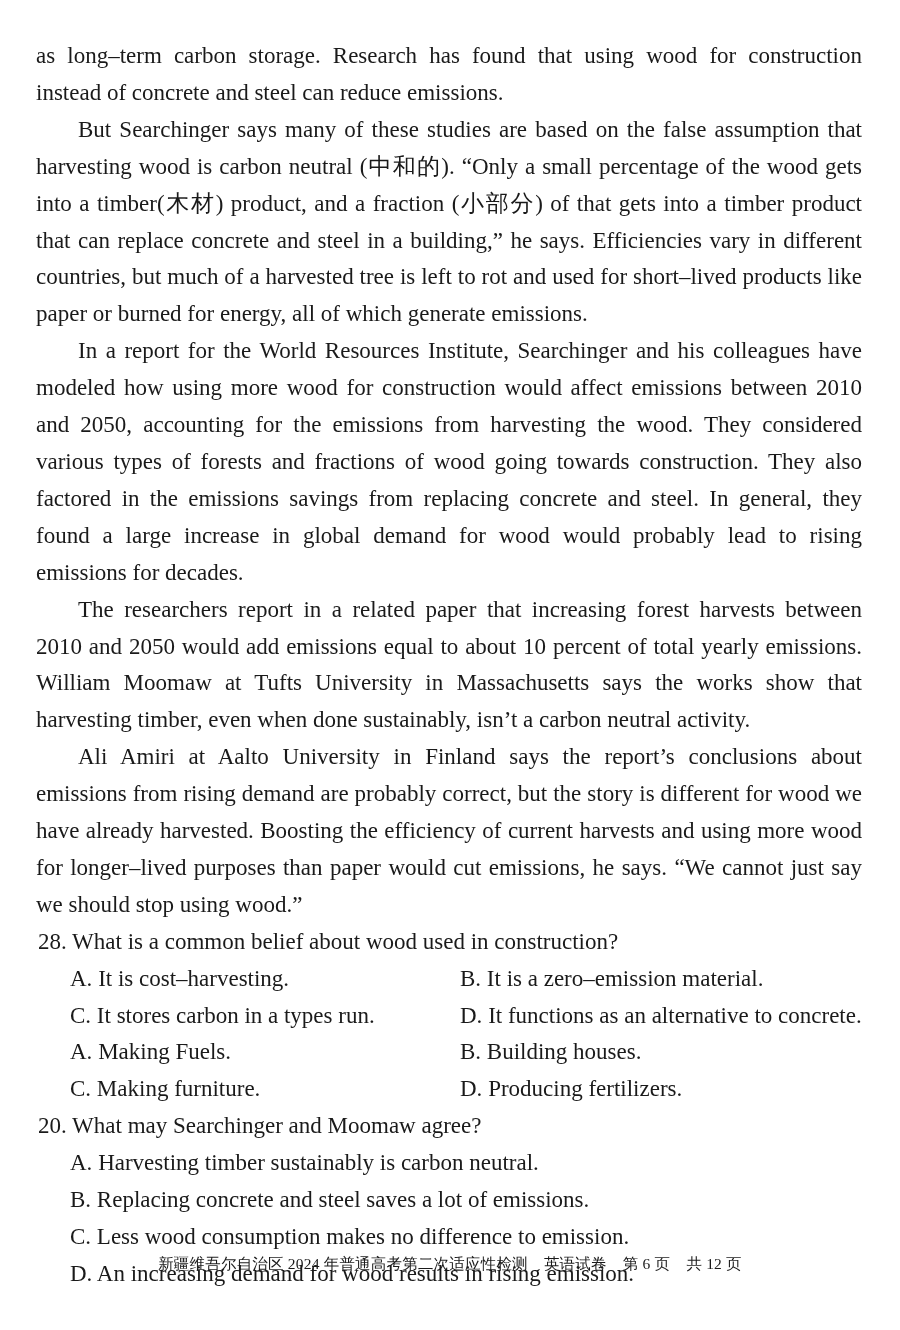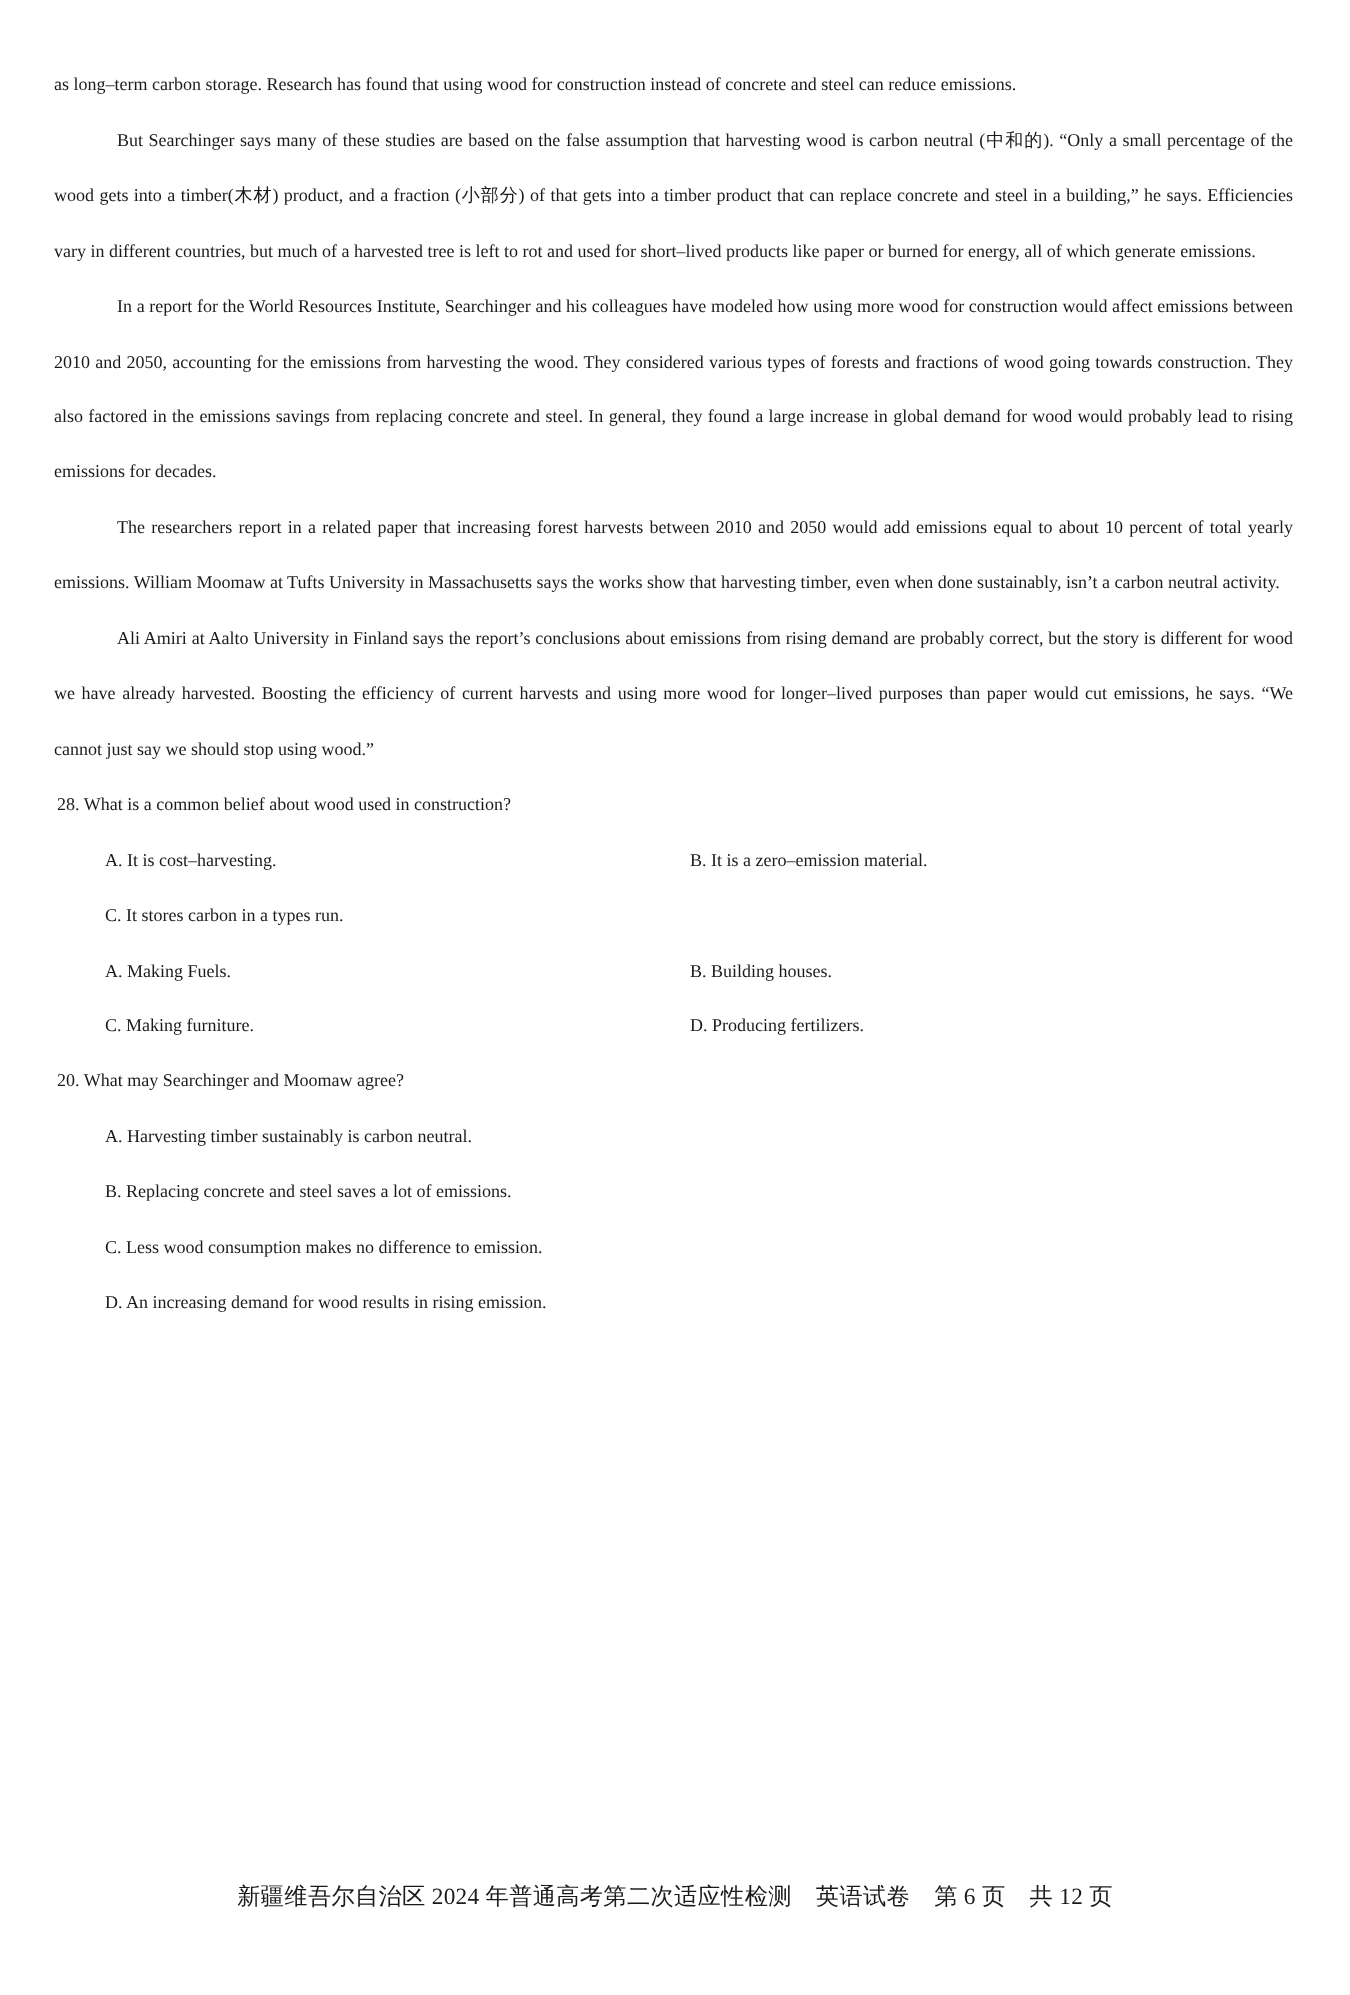--- a/index.html
+++ b/index.html
@@ -13,21 +13,21 @@
       position: relative;
       overflow: hidden;
       font-family: "Liberation Serif", "DejaVu Serif", serif;
       color: #1a1a1a;
     }
     .page {
       position: absolute;
       left: 36px;
       top: 38px;
       width: 826px;
-      font-size: 12px;
+      font-size: 23px;
       line-height: 36.9px;
     }
     .para {
       margin: 0;
       text-align: justify;
       text-align-last: left;
     }
     .para.indent {
       text-indent: 42px;
     }
@@ -70,20 +70,21 @@
     <p class="para indent">The researchers report in a related paper that increasing forest harvests between 2010 and 2050 would add emissions equal to about 10 percent of total yearly emissions. William Moomaw at Tufts University in Massachusetts says the works show that harvesting timber, even when done sustainably, isn’t a carbon neutral activity.</p>
     <p class="para indent">Ali Amiri at Aalto University in Finland says the report’s conclusions about emissions from rising demand are probably correct, but the story is different for wood we have already harvested. Boosting the efficiency of current harvests and using more wood for longer–lived purposes than paper would cut emissions, he says. “We cannot just say we should stop using wood.”</p>
   </div>
 
   <div>
     <p class="question"><span>28.</span> <span>What is a common belief about wood used in construction?</span></p>
     <div class="options opt-grid">
       <div class="opt"><span>A.</span> <span>It is cost–harvesting.</span></div>
       <div class="opt"><span>B.</span> <span>It is a zero–emission material.</span></div>
       <div class="opt"><span>C.</span> <span>It stores carbon in a types run.</span></div>
+      <div class="opt"><span>D.</span> <span>It functions as an alternative to concrete.</span></div>
     </div>
   </div>
 
   <div>
     <div class="options opt-grid">
       <div class="opt"><span>A.</span> <span>Making Fuels.</span></div>
       <div class="opt"><span>B.</span> <span>Building houses.</span></div>
       <div class="opt"><span>C.</span> <span>Making furniture.</span></div>
       <div class="opt"><span>D.</span> <span>Producing fertilizers.</span></div>
     </div>

